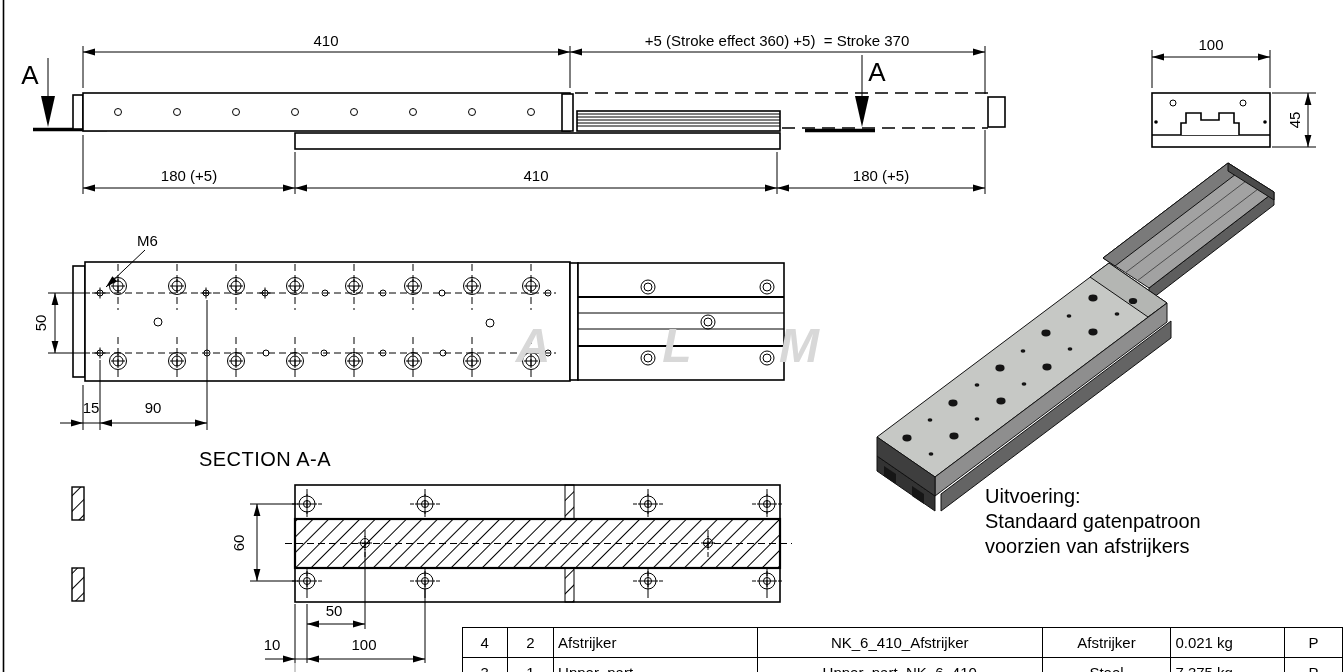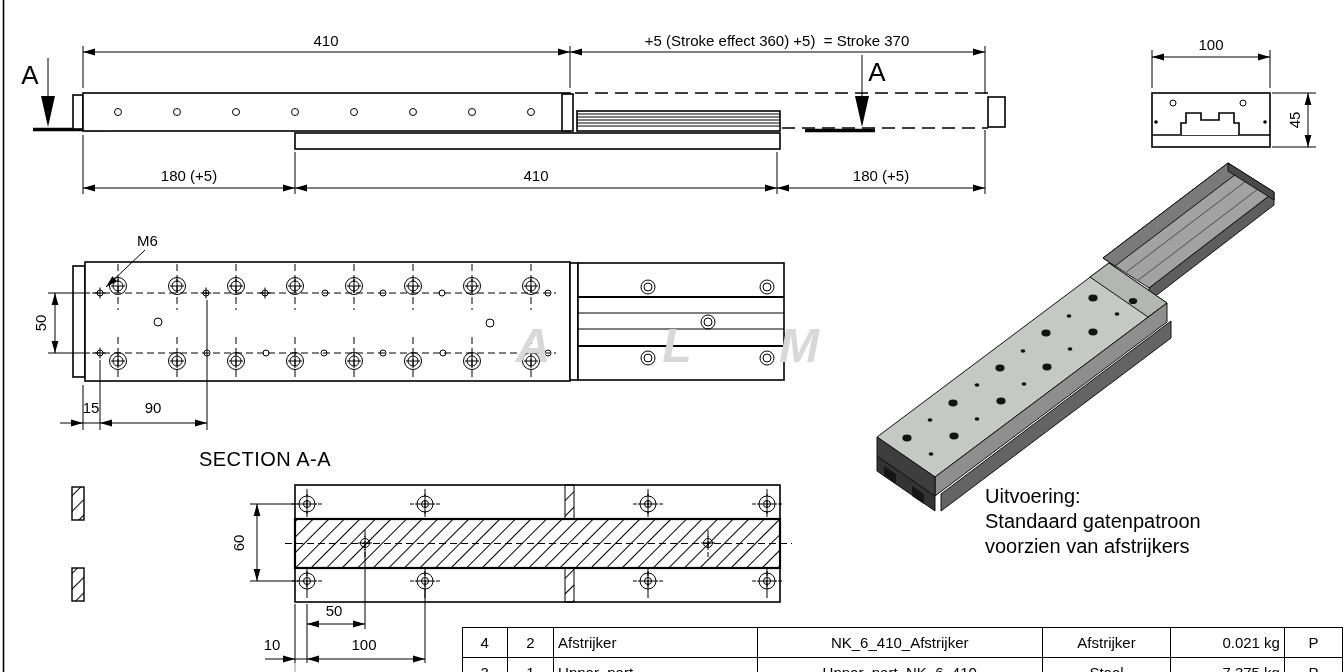--- a/index.html
+++ b/index.html
@@ -16,21 +16,21 @@
   .lnw{stroke:#000;stroke-width:1.6;fill:#fff;}
   .thin{stroke:#000;stroke-width:1;fill:none;}
   .thk{stroke:#000;stroke-width:2.2;fill:none;}
   .gnd{stroke:#000;stroke-width:3.4;fill:none;}
   .dim{stroke:#000;stroke-width:1;fill:none;}
   .ph{stroke:#000;stroke-width:1.4;fill:none;stroke-dasharray:13 7;}
   .cl{stroke:#000;stroke-width:1;fill:none;stroke-dasharray:7 4;}
   .parts{position:absolute;left:462px;top:627px;border-collapse:collapse;table-layout:fixed;}
   .parts td{border:1.6px solid #000;height:29px;font-size:15px;padding:0 4px;
             overflow:hidden;white-space:nowrap;background:#fff;}
-  .c{text-align:center;} .l{text-align:left;padding-left:6px;} .r{text-align:right;padding-right:8px;}
+  .c{text-align:center;} .l{text-align:left;padding-left:6px;} .r{text-align:left;padding-right:8px;}
 </style>
 </head>
 <body>
 
 <div class="stage">
 <svg width="1343" height="672" viewBox="0 0 1343 672">
   <defs>
     <marker id="arr" markerWidth="14" markerHeight="10" refX="13" refY="5" orient="auto-start-reverse" markerUnits="userSpaceOnUse">
       <path d="M13,5 L1,1.6 L1,8.4 z" fill="#000"></path>
     </marker>

